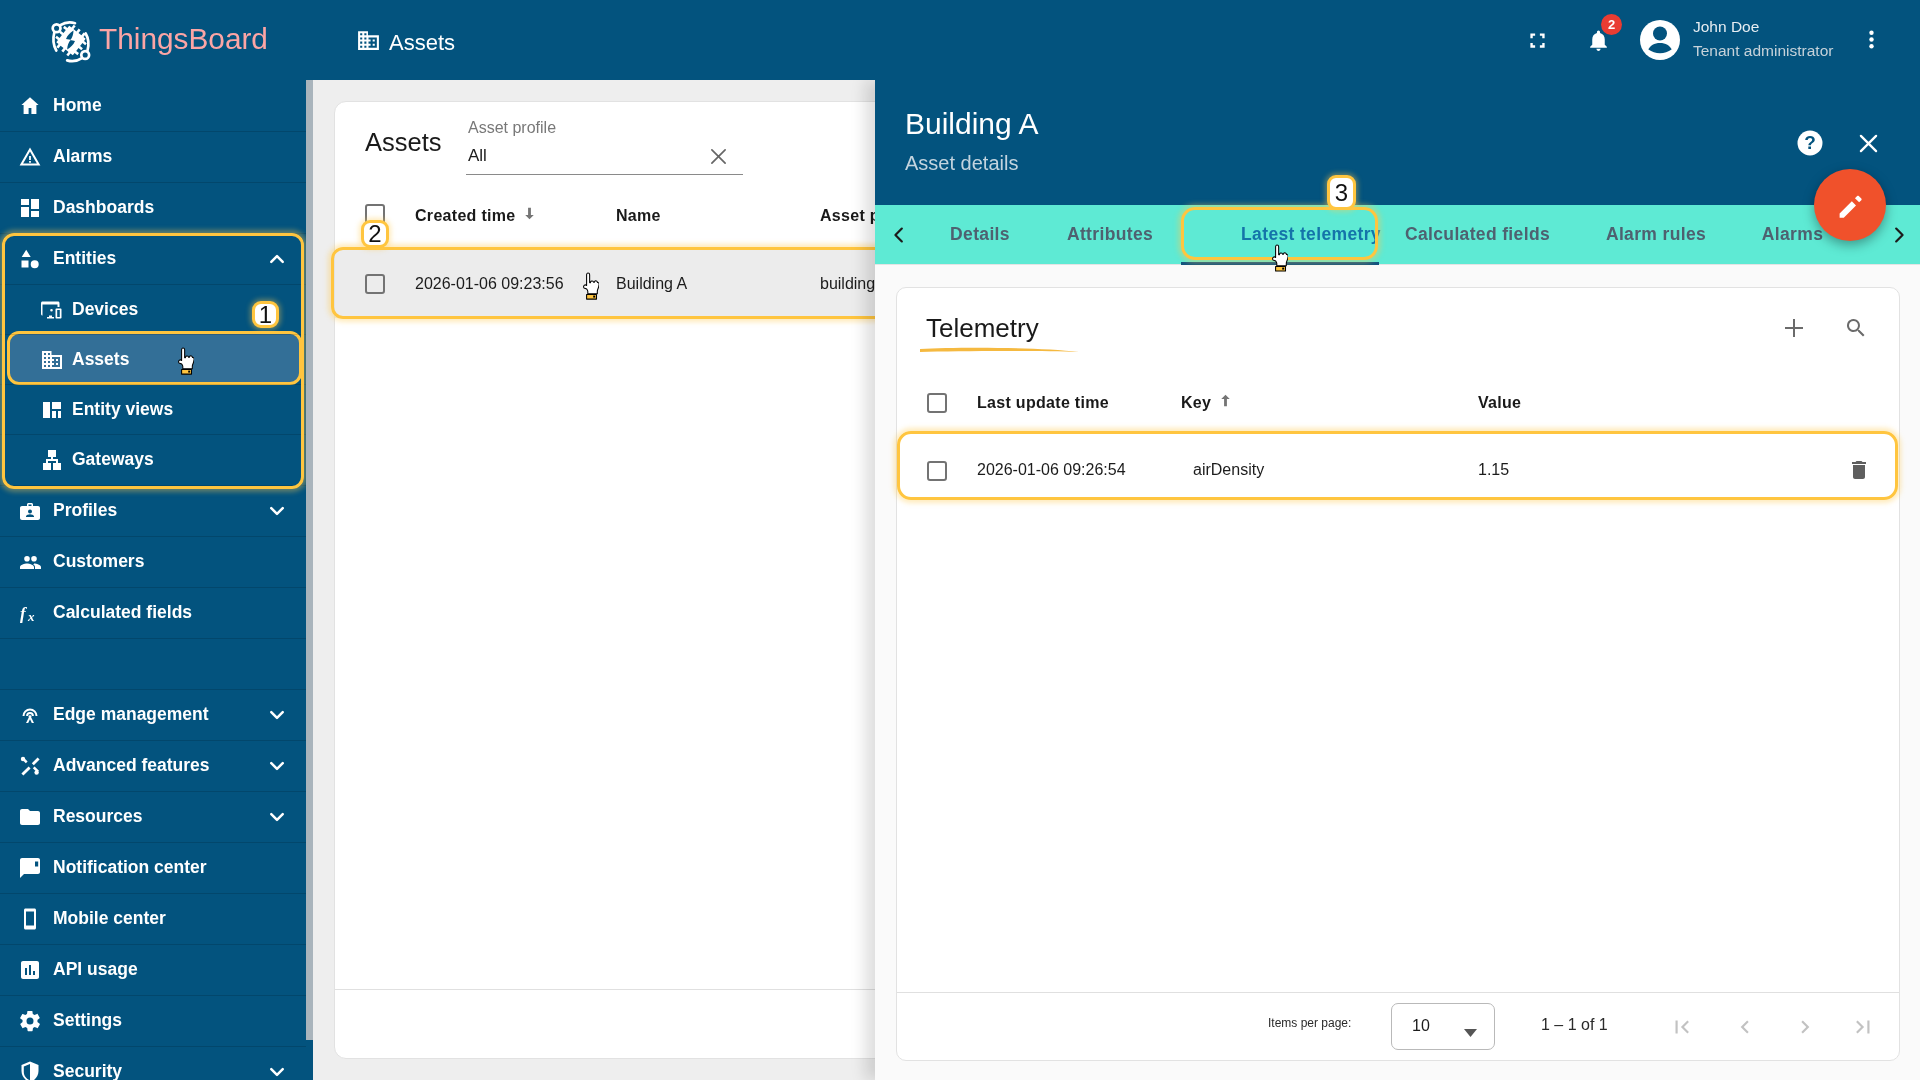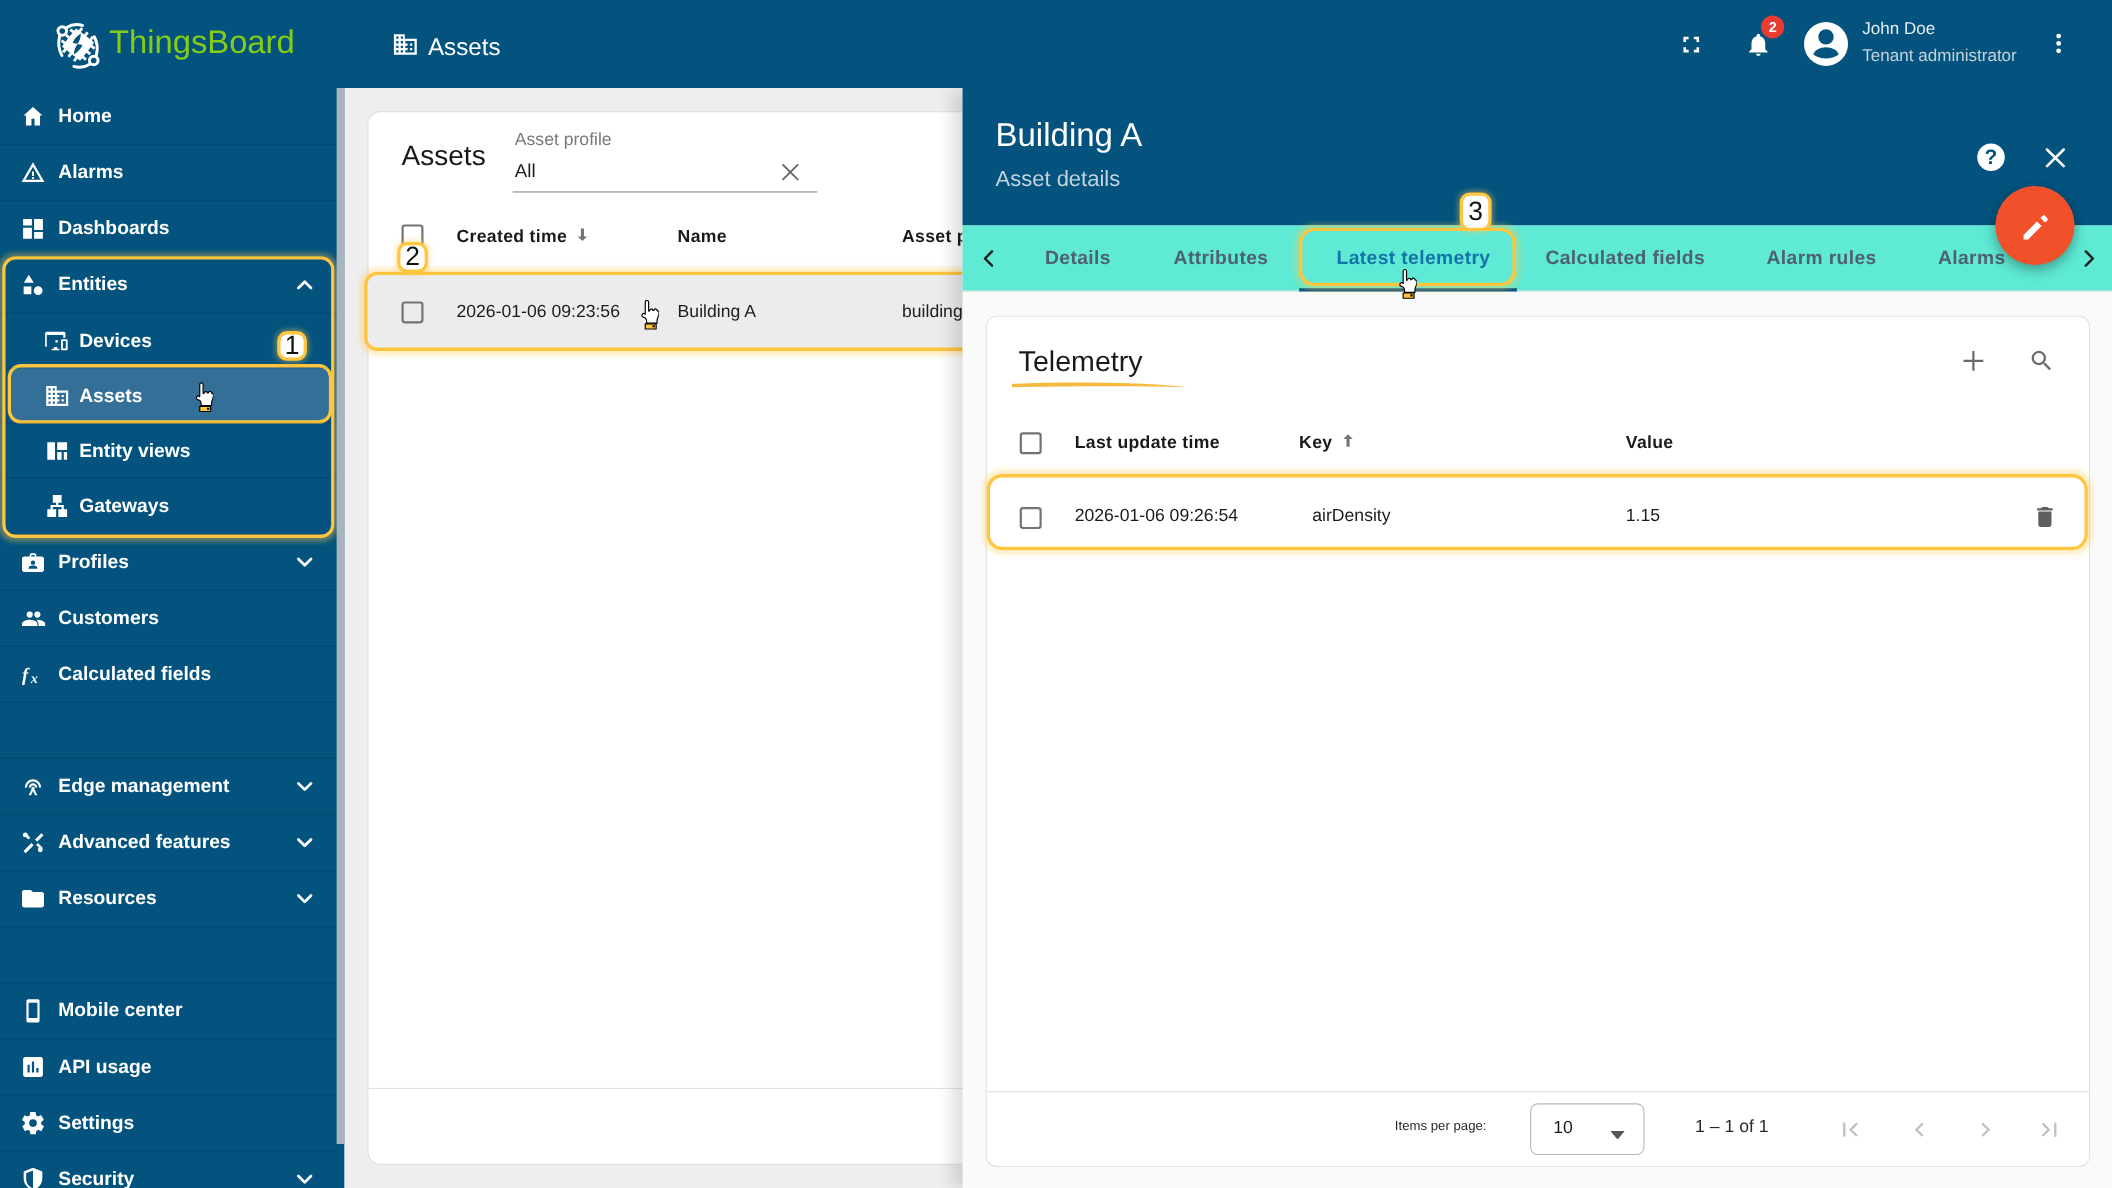--- a/index.html
+++ b/index.html
@@ -1,20 +1,20 @@
 <!DOCTYPE html>
 <html><head>
 <meta charset="utf-8">
 <style>
   * { margin:0; padding:0; box-sizing:border-box; }
   html,body { width:1920px; height:1080px; overflow:hidden; }
   body { font-family:"Liberation Sans", sans-serif; background:#eeeeee; position:relative; }
   .abs { position:absolute; }
   #topbar { position:absolute; left:0; top:0; width:1920px; height:80px; background:#03537e; z-index:30; }
-  #logo-text { position:absolute; left:99px; top:22px; color:#84cc16; font-size:29.8px; }
+  #logo-text { position:absolute; left:99px; top:22px; color:#fca5a5; font-size:29.8px; }
   #sidenav { position:absolute; left:0; top:80px; width:313px; height:1000px; background:#03537e; z-index:20; overflow:hidden; }
   .mi { position:absolute; z-index:1; left:0; width:313px; height:51px; display:flex; align-items:center; color:#fff; font-size:17.5px; font-weight:700; }
   .mi .ic { position:absolute; left:18px; width:24px; height:24px; }
   .mi .lb { position:absolute; left:53px; }
   .mi.sub .ic { left:40px; }
   .mi.sub .lb { left:72px; }
   .mi .chev { position:absolute; left:266px; top:15px; }
   .sep { position:absolute; z-index:1; left:0; width:306px; height:1px; background:rgba(0,0,0,.14); }
   .scrollthumb { position:absolute; left:306px; top:80px; width:7px; height:960px; background:#a9b4bc; z-index:25; }
   #midcard { position:absolute; left:334px; top:101px; width:1576px; height:958px; background:#fff; border:1px solid #e2e2e2; border-radius:12px; z-index:1; }
@@ -182,20 +182,26 @@
 <div class="mi" style="top:711px">
       <span class="ic"><svg width="24" height="24" viewBox="0 0 24 24">
           <path d="M10 4H4c-1.1 0-2 .9-2 2v12c0 1.1.9 2 2 2h16c1.1 0 2-.9 2-2V8c0-1.1-.9-2-2-2h-8z" fill="#fff"></path>
         </svg></span>
       <span class="lb">Resources</span>
       <span class="chev"><svg width="22" height="22" viewBox="0 0 22 23">
           <path d="M5 8.5 11 14.5 17 8.5" stroke="#fff" stroke-width="2.6" fill="none" stroke-linecap="round" stroke-linejoin="round"></path>
         </svg></span>
     </div>
 <div class="sep" style="top:711px"></div>
+<div class="mi" style="top:762px">
+      <span class="ic"><svg width="24" height="24" viewBox="0 0 24 24">
+          <path d="M20 2H4c-1.1 0-2 .9-2 2v18l4-4h14c1.1 0 2-.9 2-2V4c0-1.1-.9-2-2-2zm-3 3.5h3.2v5H17z" fill="#fff"></path>
+        </svg></span>
+      <span class="lb">Notification center</span>
+    </div>
 <div class="sep" style="top:762px"></div>
 <div class="mi" style="top:813px">
       <span class="ic"><svg width="24" height="24" viewBox="0 0 24 24">
           <path d="M16.5 1.5h-9C6.7 1.5 6 2.2 6 3v18c0 .8.7 1.5 1.5 1.5h9c.8 0 1.5-.7 1.5-1.5V3c0-.8-.7-1.5-1.5-1.5zm-.5 17H8v-14h8z" fill="#fff"></path>
         </svg></span>
       <span class="lb">Mobile center</span>
     </div>
 <div class="sep" style="top:813px"></div>
 <div class="mi" style="top:864px">
       <span class="ic"><svg width="24" height="24" viewBox="0 0 24 24">
@@ -276,21 +282,21 @@
     <div class="abs" style="left:984px;top:54px"><svg width="19" height="19" viewBox="0 0 20 20">
           <path d="M2 2 18 18M18 2 2 18" stroke="#fff" stroke-width="2.4" stroke-linecap="round"></path>
         </svg></div>
   </div>
   <div id="dtabs">
     <div class="abs" style="left:14px;top:19px"><svg width="22" height="22" viewBox="0 0 24 24">
           <path d="M14 5 7 12l7 7" stroke="#1c1c1c" stroke-width="2.4" fill="none" stroke-linecap="round" stroke-linejoin="round"></path>
         </svg></div>
     <div class="tab" style="left:60px;width:90px">Details</div>
     <div class="tab" style="left:180px;width:110px">Attributes</div>
-    <div class="tab" style="left:298px;width:224px;color:#1474a9">Latest telemetry</div>
+    <div class="tab" style="left:324px;width:224px;color:#1474a9">Latest telemetry</div>
     <div class="tab" style="left:530px;width:145px">Calculated fields</div>
     <div class="tab" style="left:726px;width:110px">Alarm rules</div>
     <div class="tab" style="left:880px;width:75px">Alarms</div>
     <div class="abs" style="left:306px;top:57px;width:198px;height:3px;background:#12537e"></div>
     <div class="abs" style="left:1012px;top:19px"><svg width="22" height="22" viewBox="0 0 24 24">
           <path d="M10 5l7 7-7 7" stroke="#1c1c1c" stroke-width="2.4" fill="none" stroke-linecap="round" stroke-linejoin="round"></path>
         </svg></div>
   </div>
   <div id="dcard">
     <div class="abs" style="left:29px;top:25px;font-size:26px;color:#1a1a1a">Telemetry</div>

